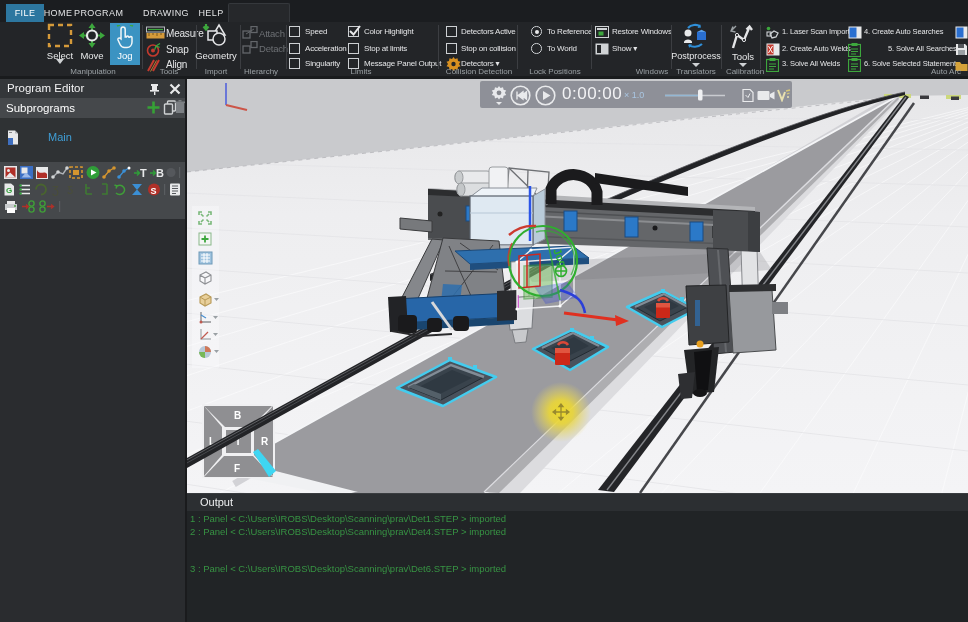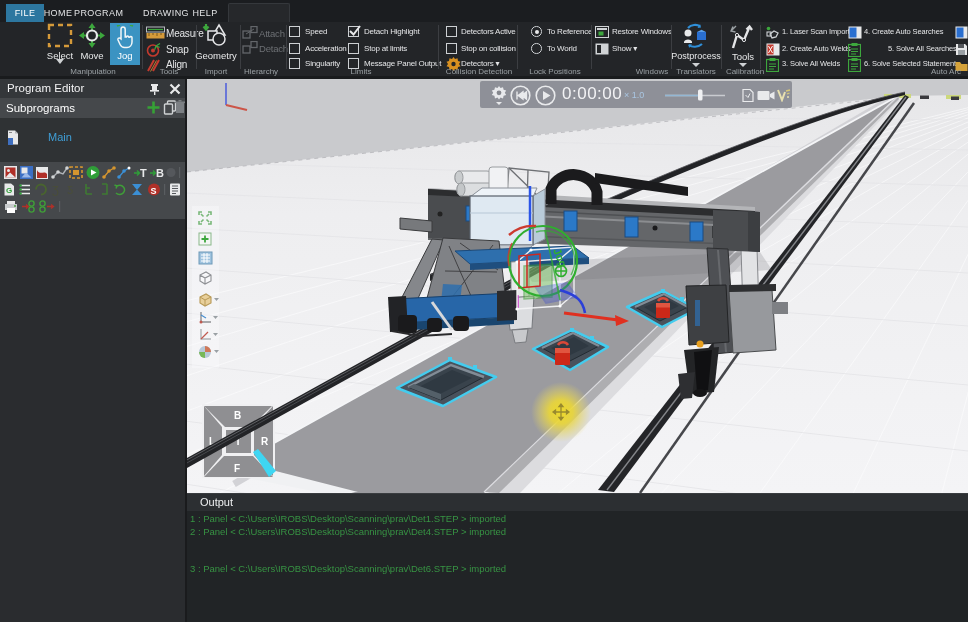--- a/index.html
+++ b/index.html
@@ -38,21 +38,21 @@
 </style>
 </head>
 <body>
 <div id="page">
 
   <div id="tabbar">
     <div class="tab" id="tab-file">FILE</div>
     <div class="tab" style="left:43px;width:30px;">HOME</div>
     <div class="tab" style="left:74px;width:46px;">PROGRAM</div>
     <div class="tab" style="left:143px;width:44px;">DRAWING</div>
-    <div class="tab" style="left:192px;width:26px;">HELP</div>
+    <div class="tab" style="left:198px;width:26px;">HELP</div>
     <div id="tab-empty"></div>
   </div>
 
   <div id="ribbon">
 
     <svg class="abs" style="left:46px;top:1px;" width="28" height="25" viewBox="0 0 28 25">
       <rect x="3" y="2" width="22" height="21" fill="none" stroke="#d59a3a" stroke-width="2.4" stroke-dasharray="5,4"></rect>
     </svg>
     <div class="btnlabel" style="left:30px;">Select</div>
     <svg class="abs" style="left:55px;top:37px;" width="10" height="5" viewBox="0 0 10 5">
@@ -128,21 +128,21 @@
     <div class="cbx" style="left:289px;top:4px;"></div>
       <div class="rowtext" style="left:305px;top:5px;">Speed</div>
     <div class="cbx" style="left:289px;top:21px;"></div>
       <div class="rowtext" style="left:305px;top:22px;">Acceleration</div>
     <div class="cbx" style="left:289px;top:36px;"></div>
       <div class="rowtext" style="left:305px;top:37px;">Singularity</div>
     <div class="cbx" style="left:348px;top:4px;"></div>
     <svg class="abs" style="left:348px;top:2px;" width="14" height="14" viewBox="0 0 14 14">
         <path d="M2,7 L5.5,10.5 L12,2" stroke="#e8e9ea" stroke-width="2" fill="none"></path>
       </svg>
-    <div class="rowtext" style="left:364px;top:5px;">Detach Highlight</div>
+    <div class="rowtext" style="left:364px;top:5px;">Color Highlight</div>
     <div class="cbx" style="left:348px;top:21px;"></div>
       <div class="rowtext" style="left:364px;top:22px;">Stop at limits</div>
     <div class="cbx" style="left:348px;top:36px;"></div>
       <div class="rowtext" style="left:364px;top:37px;">Message Panel Output</div>
     <div class="glabel" style="left:301px;text-align:center;">Limits</div>
     <div class="gsep" style="left:438px;"></div>
 
     <div class="cbx" style="left:446px;top:4px;"></div>
       <div class="rowtext" style="left:461px;top:5px;">Detectors Active</div>
     <div class="cbx" style="left:446px;top:21px;"></div>

